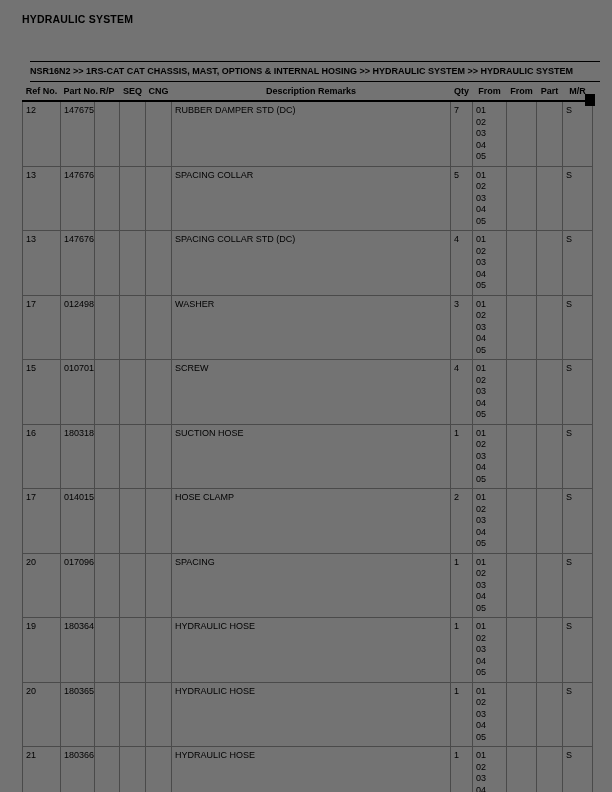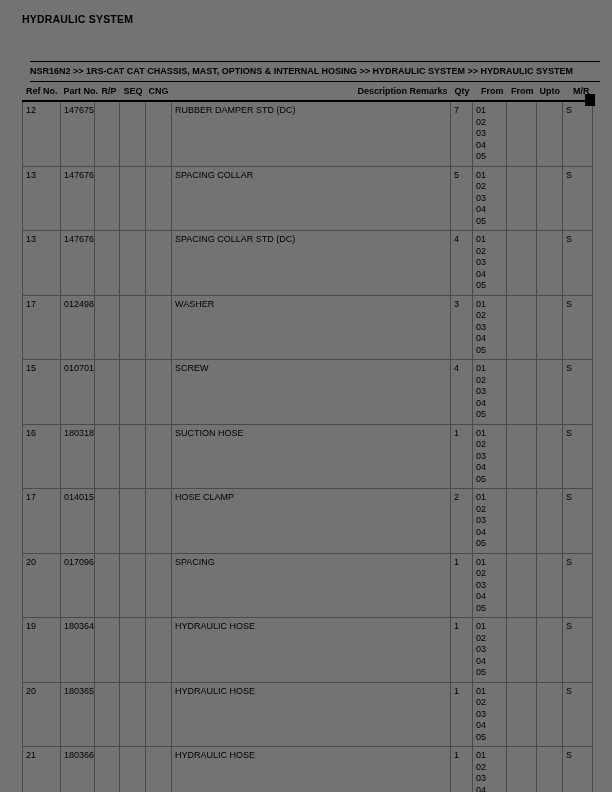--- a/index.html
+++ b/index.html
@@ -42,21 +42,21 @@
     position: absolute;
     left: 22px;
     top: 84px;
     width: 570px;
     border-collapse: collapse;
     table-layout: fixed;
   }
   table.parts th {
     font-size: 9px;
     font-weight: bold;
-    text-align: right;
+    text-align: center;
     vertical-align: bottom;
     padding: 2px 3px 4px 3px;
     border: none;
     border-bottom: 2px solid #000;
     white-space: nowrap;
   }
   table.parts td {
     font-size: 9px;
     vertical-align: top;
     text-align: left;
@@ -105,21 +105,21 @@
       <tr>
         <th>Ref No.</th>
         <th>Part No.</th>
         <th>R/P</th>
         <th>SEQ</th>
         <th>CNG</th>
         <th>Description Remarks</th>
         <th>Qty</th>
         <th>From</th>
         <th>From</th>
-        <th>Upto</th>
+        <th>Part</th>
         <th>M/R</th>
       </tr>
     </thead>
     <tbody id="table-body">
         <tr>
           <td>12</td>
           <td>147675</td>
           <td></td>
           <td></td>
           <td></td>

